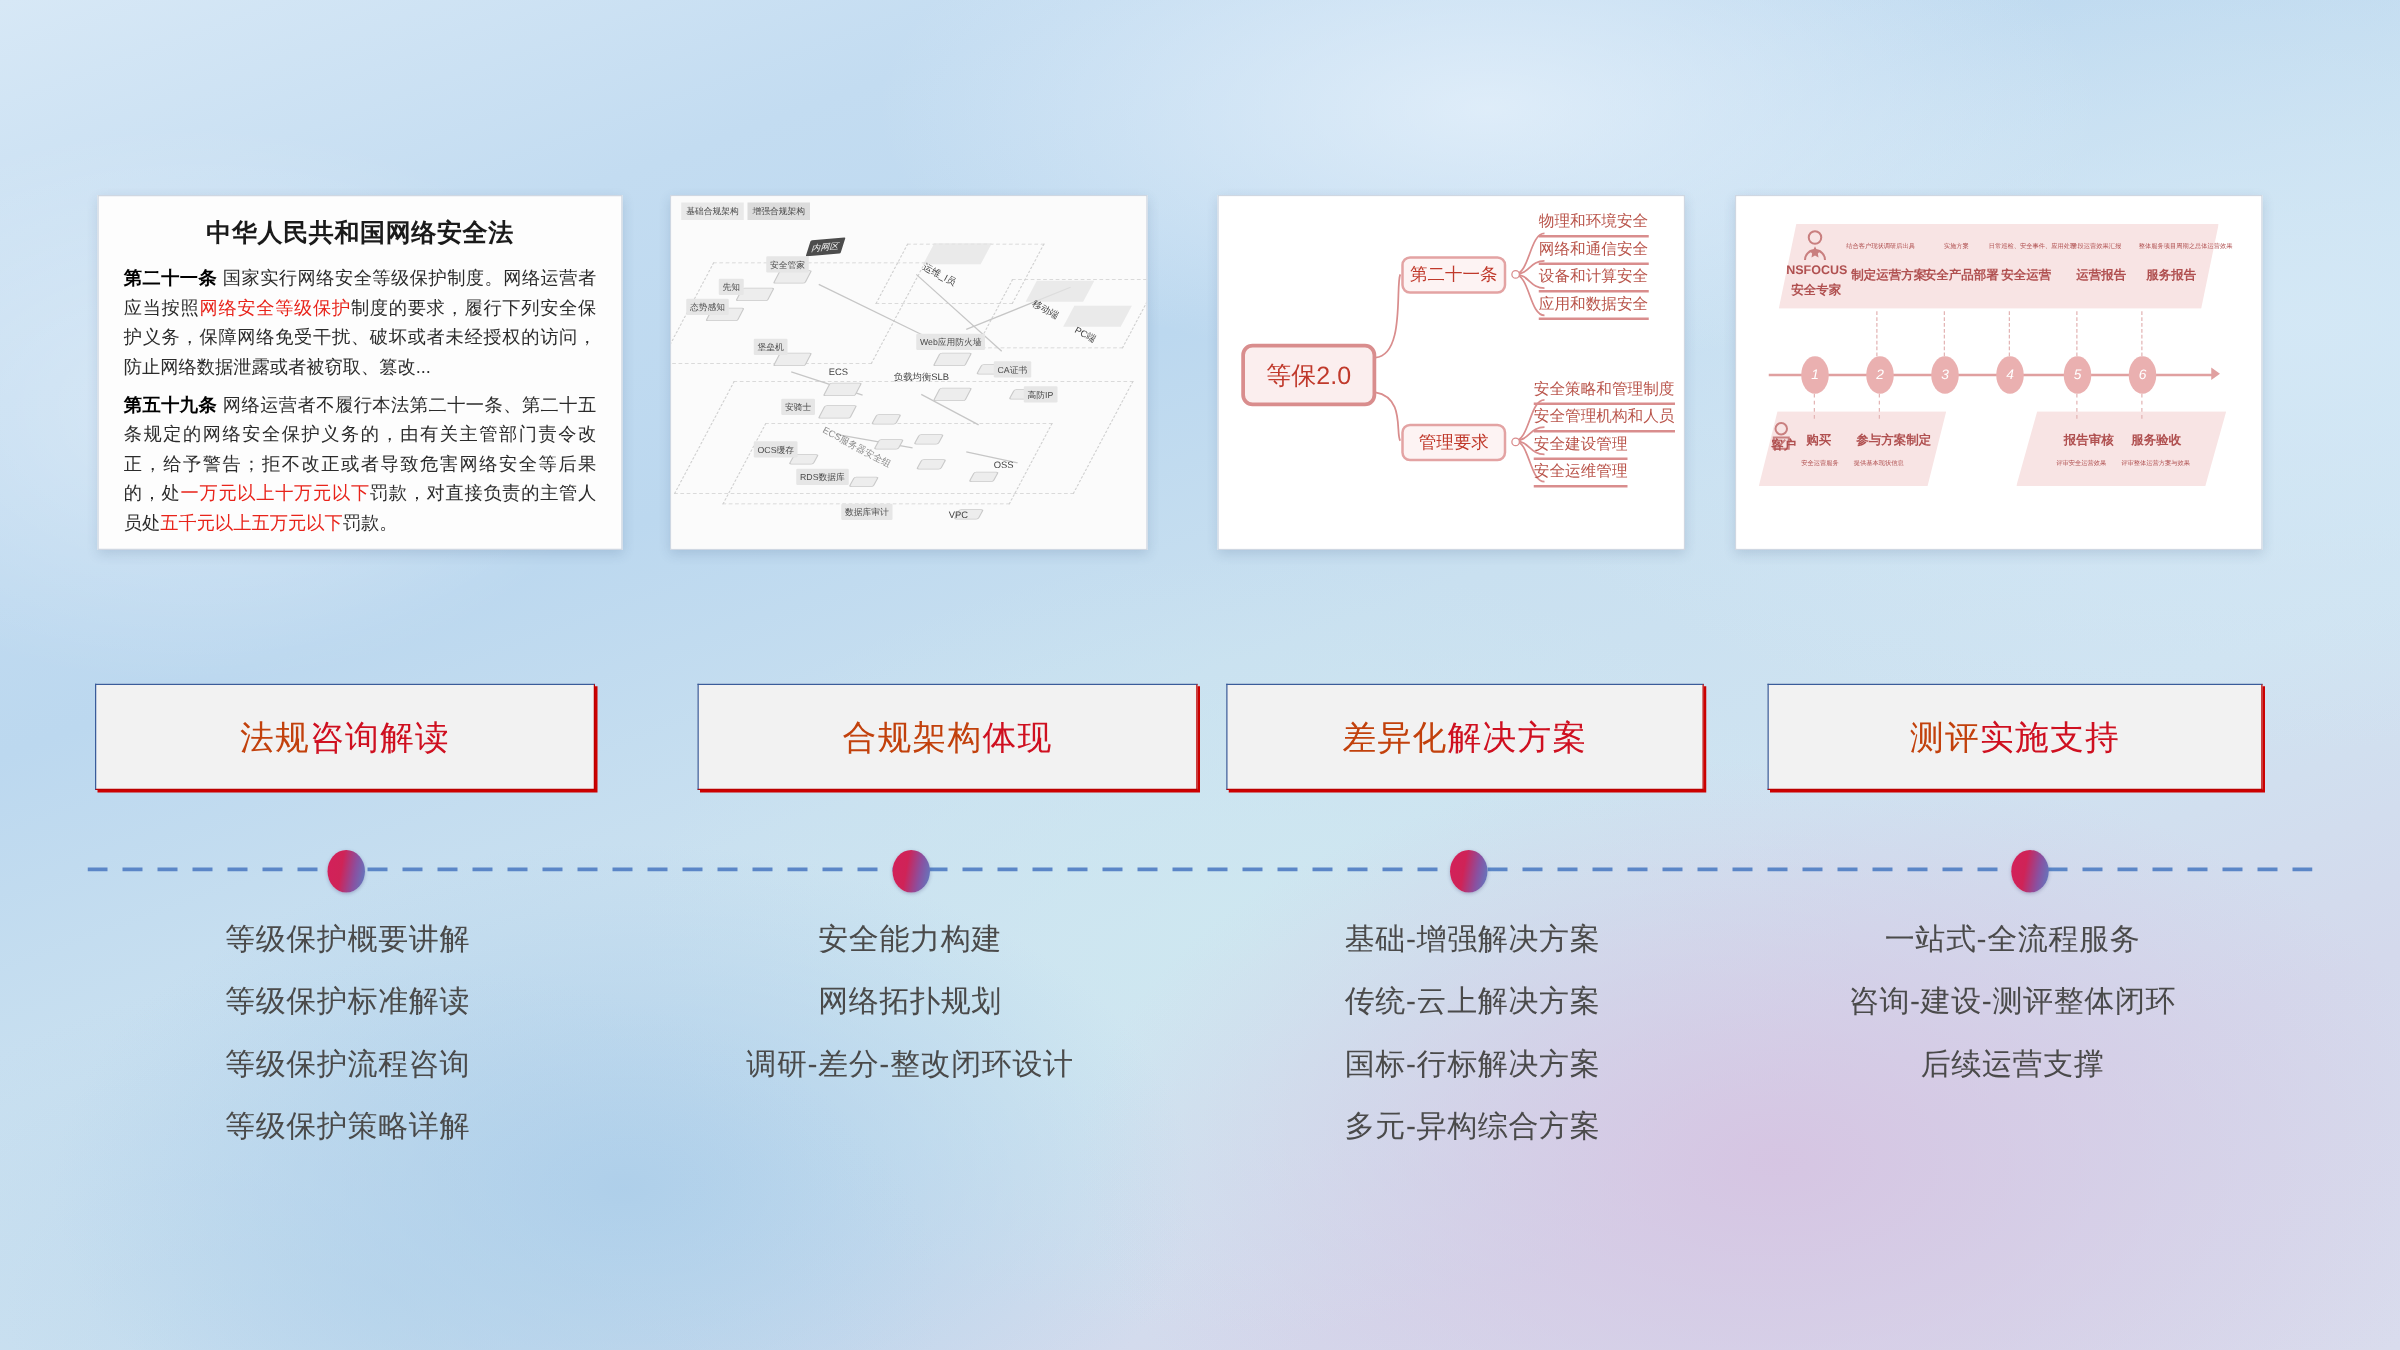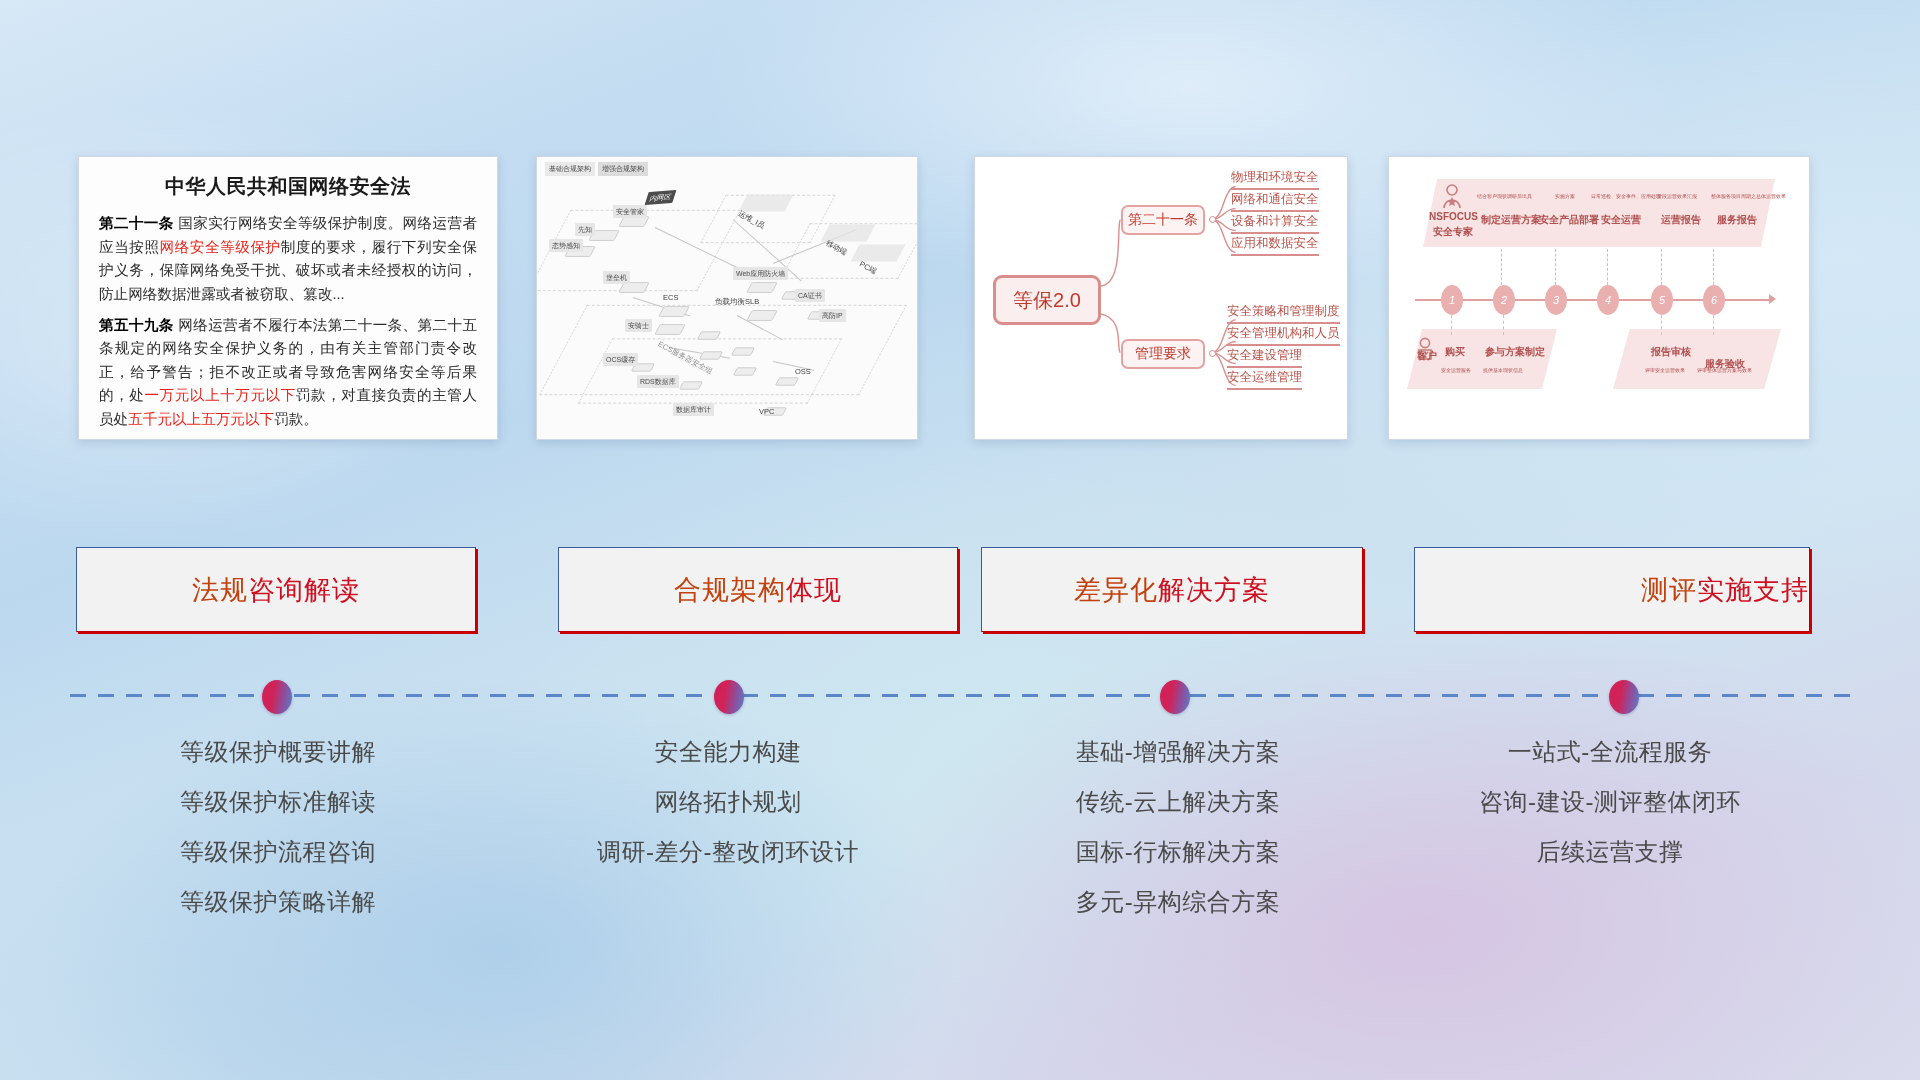--- a/index.html
+++ b/index.html
@@ -148,21 +148,21 @@
     border-left:1px solid #3a5c9a;
     box-shadow: 2px 2px 0 0 #c00;
     display:flex; align-items:center; justify-content:center;
   }
   .tbox .t { font-size:27px; letter-spacing:1px; }
   .tbox .t .a { color:#c2410c; }
   .tbox .t .b { color:#cf1020; }
   .tbox.p1 { left:76px;   width:400px; }
   .tbox.p2 { left:531px;  width:400px;margin-left:27px; }
   .tbox.p3 { left:981px;  width:382px; }
-  .tbox.p4 { left:1414px; width:396px;justify-content:flex-end; }
+  .tbox.p4 { left:1414px; width:396px; }
 
   
   .tl { position:absolute; left:70px; top:694px; width:1780px; height:3px; }
   .tl .line {
     position:absolute; left:0; top:0; width:100%; height:3px;
     background-image: linear-gradient(to right, #5b86c7 0 16px, transparent 16px 28px);
     background-size:28px 3px; background-repeat:repeat-x;
   }
   .tl .dot {
     position:absolute; top:-14px; width:30px; height:34px; border-radius:50%;
@@ -360,21 +360,21 @@
           <path d="M7,16.5 l2.2,2.6 4,-4.4" fill="none" stroke="#c97f7f" stroke-width="1.6"></path>
         </svg>
         <div class="lbl big" style="left:28px; top:192px;">客户</div>
 
         <div class="lbl big" style="left:56px; top:188px;">购买</div>
         <div class="lbl sml" style="left:52px; top:210px;">安全运营服务</div>
         <div class="lbl big" style="left:96px; top:188px;">参与方案制定</div>
         <div class="lbl sml" style="left:94px; top:210px;">提供基本现状信息</div>
         <div class="lbl big" style="left:262px; top:188px;">报告审核</div>
         <div class="lbl sml" style="left:256px; top:210px;">评审安全运营效果</div>
-        <div class="lbl big" style="left:316px; top:188px;margin-top:12px;">服务验收</div>
+        <div class="lbl big" style="left:316px; top:188px;">服务验收</div>
         <div class="lbl sml" style="left:308px; top:210px;">评审整体运营方案与效果</div>
       </div>
     </div>
   </div>
 
   <div class="titles">
     <div class="tbox p1">
       <div class="t">
         <span class="a">法规</span><span class="b">咨询解读</span>
       </div>

